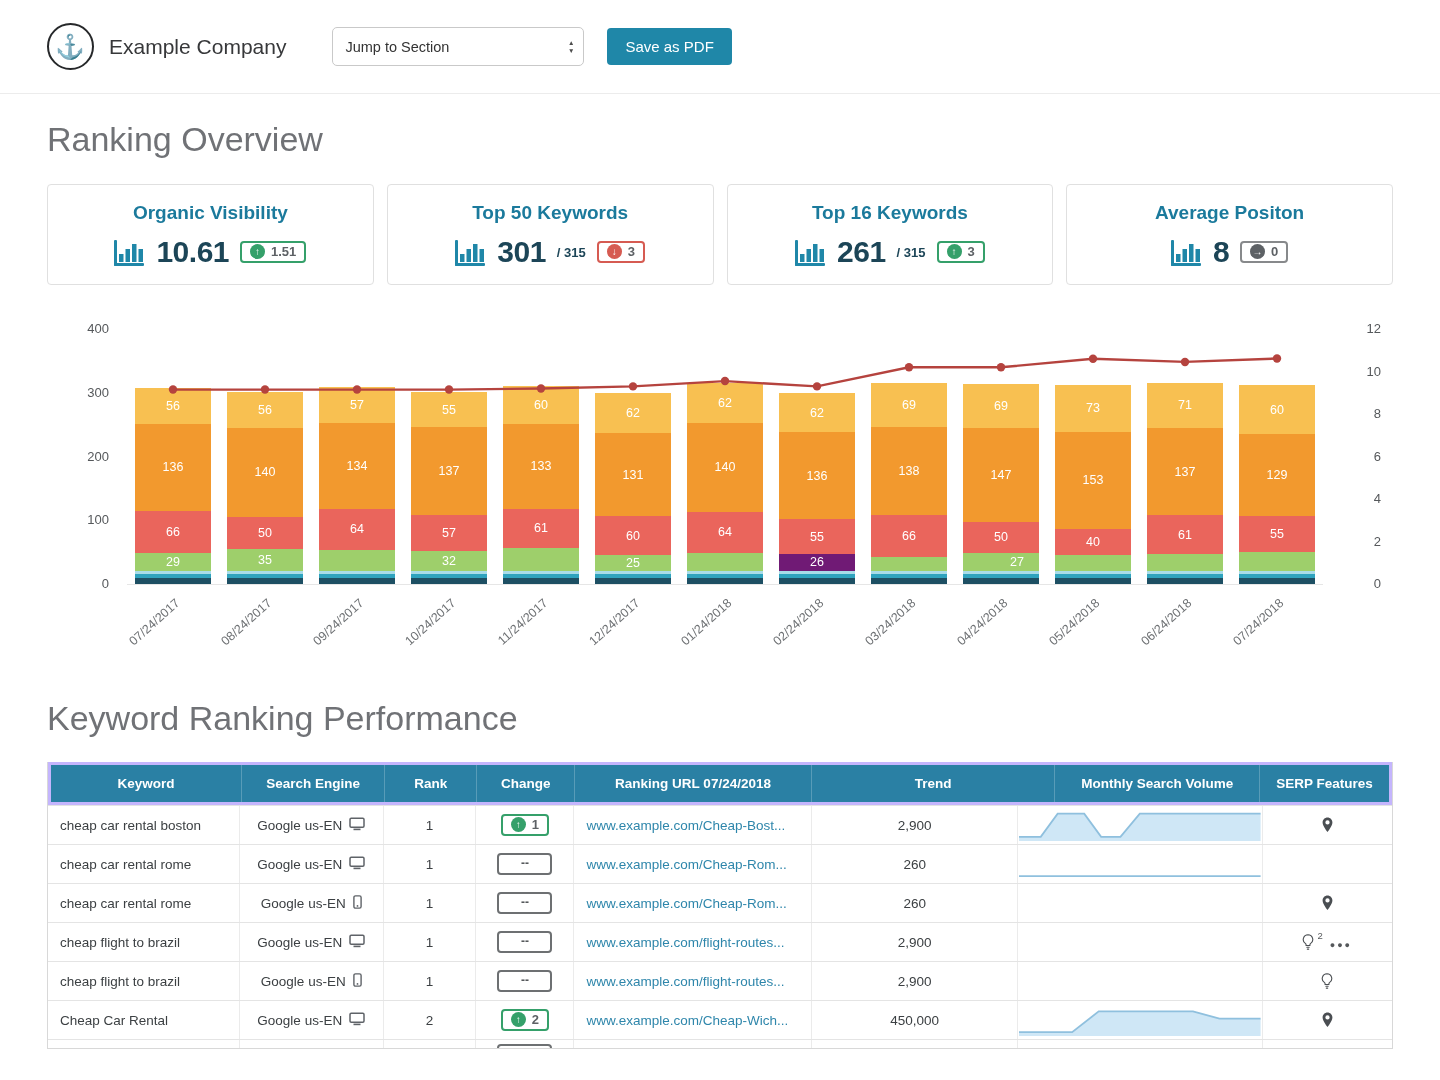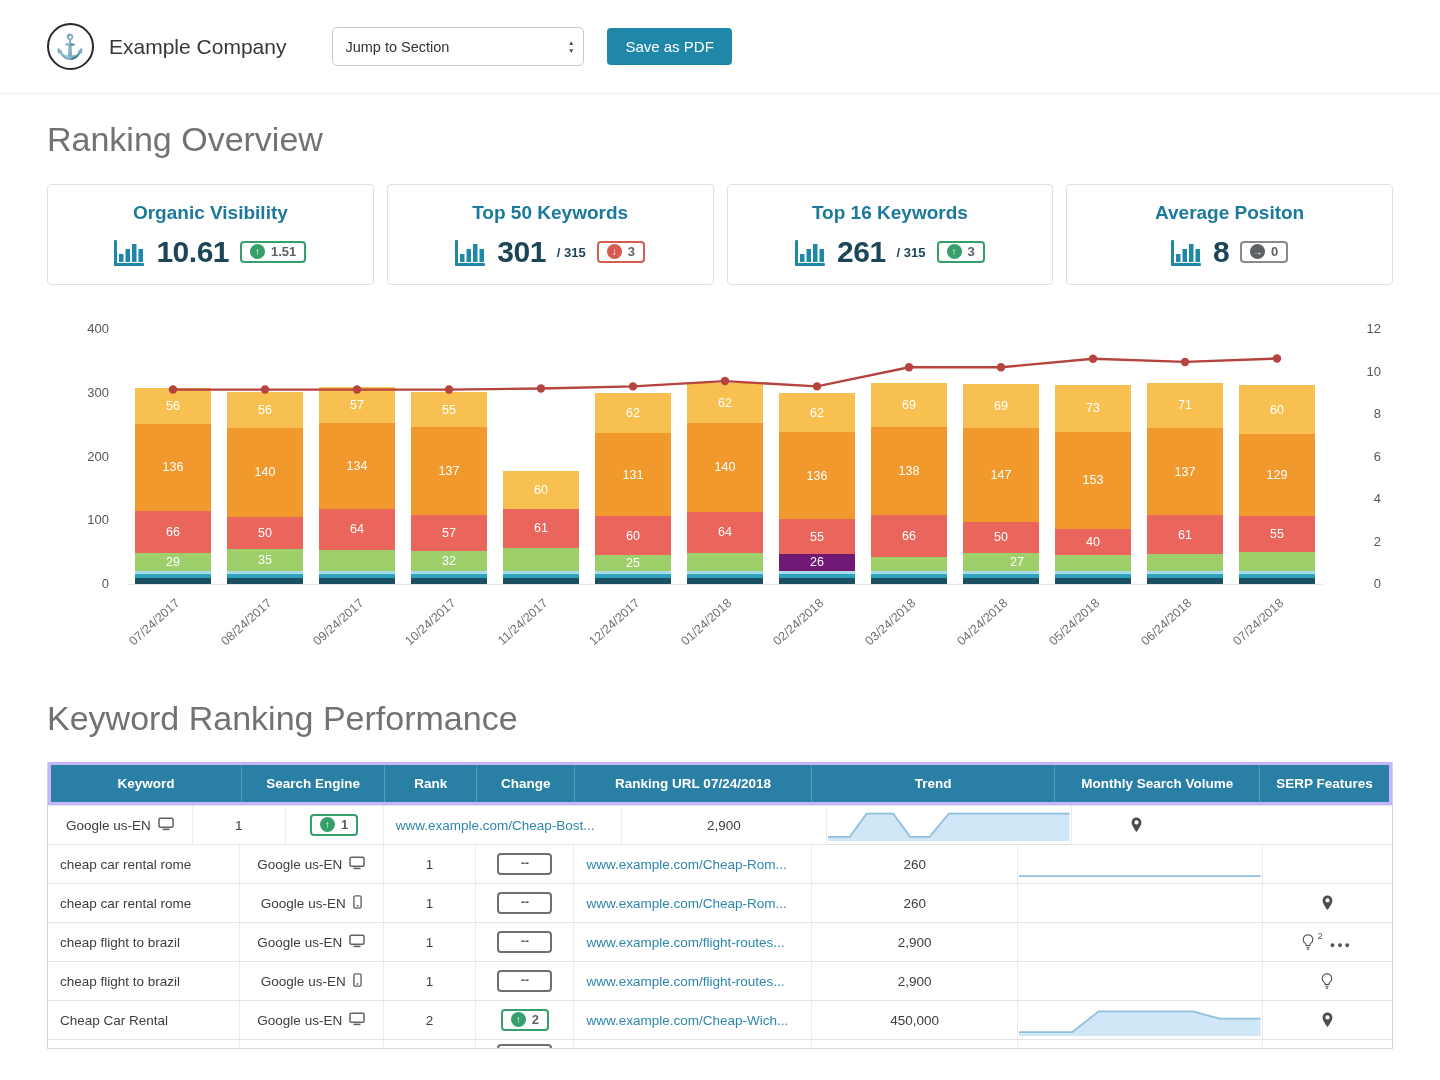--- a/index.html
+++ b/index.html
@@ -240,20 +240,21 @@
             <div class="seg" style="height: 13.75%; background: rgb(248, 192, 81);">55</div>
           </div>
         </div>
         <div class="bar-slot">
           <div class="bar">
             <div class="seg" style="height: 2.25%; background: rgb(29, 79, 99);"></div>
             <div class="seg" style="height: 1.75%; background: rgb(47, 163, 190);"></div>
             <div class="seg" style="height: 1.25%; background: rgb(168, 220, 232);"></div>
             <div class="seg" style="height: 9%; background: rgb(158, 207, 107);"></div>
             <div class="seg" style="height: 15.25%; background: rgb(234, 101, 92);">61</div>
+            <div class="seg" style="height: 33.25%; background: rgb(242, 153, 46);">133</div>
             <div class="seg" style="height: 15%; background: rgb(248, 192, 81);">60</div>
           </div>
         </div>
         <div class="bar-slot">
           <div class="bar">
             <div class="seg" style="height: 2.25%; background: rgb(29, 79, 99);"></div>
             <div class="seg" style="height: 1.75%; background: rgb(47, 163, 190);"></div>
             <div class="seg" style="height: 1.25%; background: rgb(168, 220, 232);"></div>
             <div class="seg" style="height: 6.25%; background: rgb(158, 207, 107);">25</div>
             <div class="seg" style="height: 15%; background: rgb(234, 101, 92);">60</div>
@@ -390,20 +391,21 @@
       <div class="th" style="flex: 0 0 14.2%;">Keyword</div>
       <div class="th" style="flex: 0 0 10.7%;">Search Engine</div>
       <div class="th" style="flex: 0 0 6.9%;">Rank</div>
       <div class="th" style="flex: 0 0 7.3%;">Change</div>
       <div class="th" style="flex: 0 0 17.7%;">Ranking URL 07/24/2018</div>
       <div class="th" style="flex: 0 0 18.2%;">Trend</div>
       <div class="th" style="flex: 0 0 15.3%;">Monthly Search Volume</div>
       <div class="th" style="flex: 0 0 9.7%;">SERP Features</div>
     </div>
     <div class="tr">
+      <div class="td left" style="flex: 0 0 14.2%;">cheap car rental boston</div>
       <div class="td" style="flex: 0 0 10.7%;">
         <span>Google us-EN</span>
         <span class="dev-icon"><svg width="16" height="14" viewBox="0 0 16 14">
             <rect x="1" y="1.2" width="14" height="9" rx="1.2" fill="none" stroke="#5f6368" stroke-width="1.5"></rect>
             <rect x="4.5" y="11.6" width="7" height="1.6" fill="#5f6368"></rect>
           </svg></span>
       </div>
       <div class="td" style="flex: 0 0 6.9%;">1</div>
       <div class="td" style="flex: 0 0 7.3%;">
         <span class="badge up">

